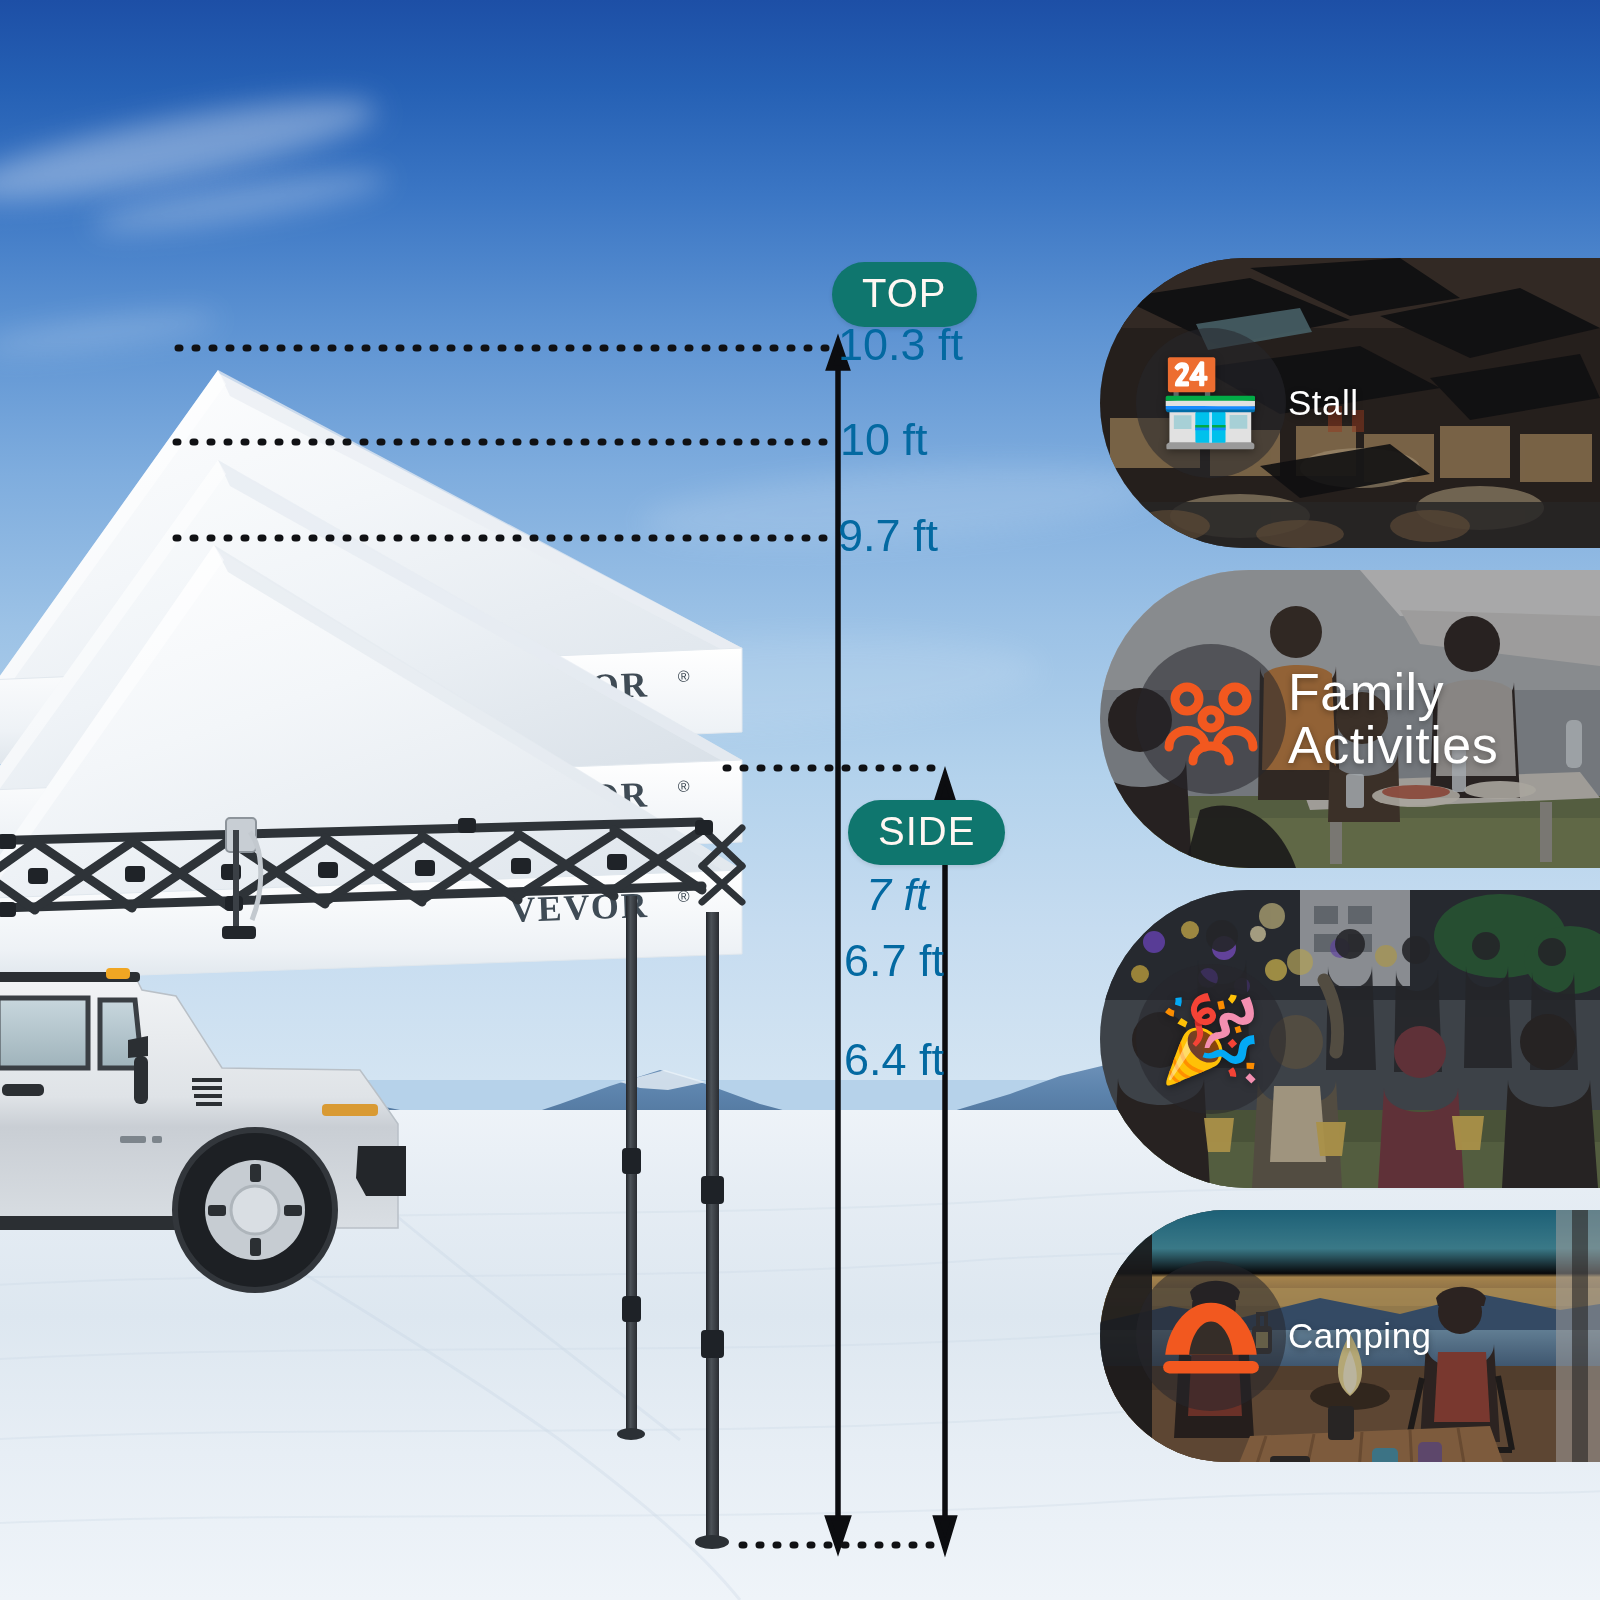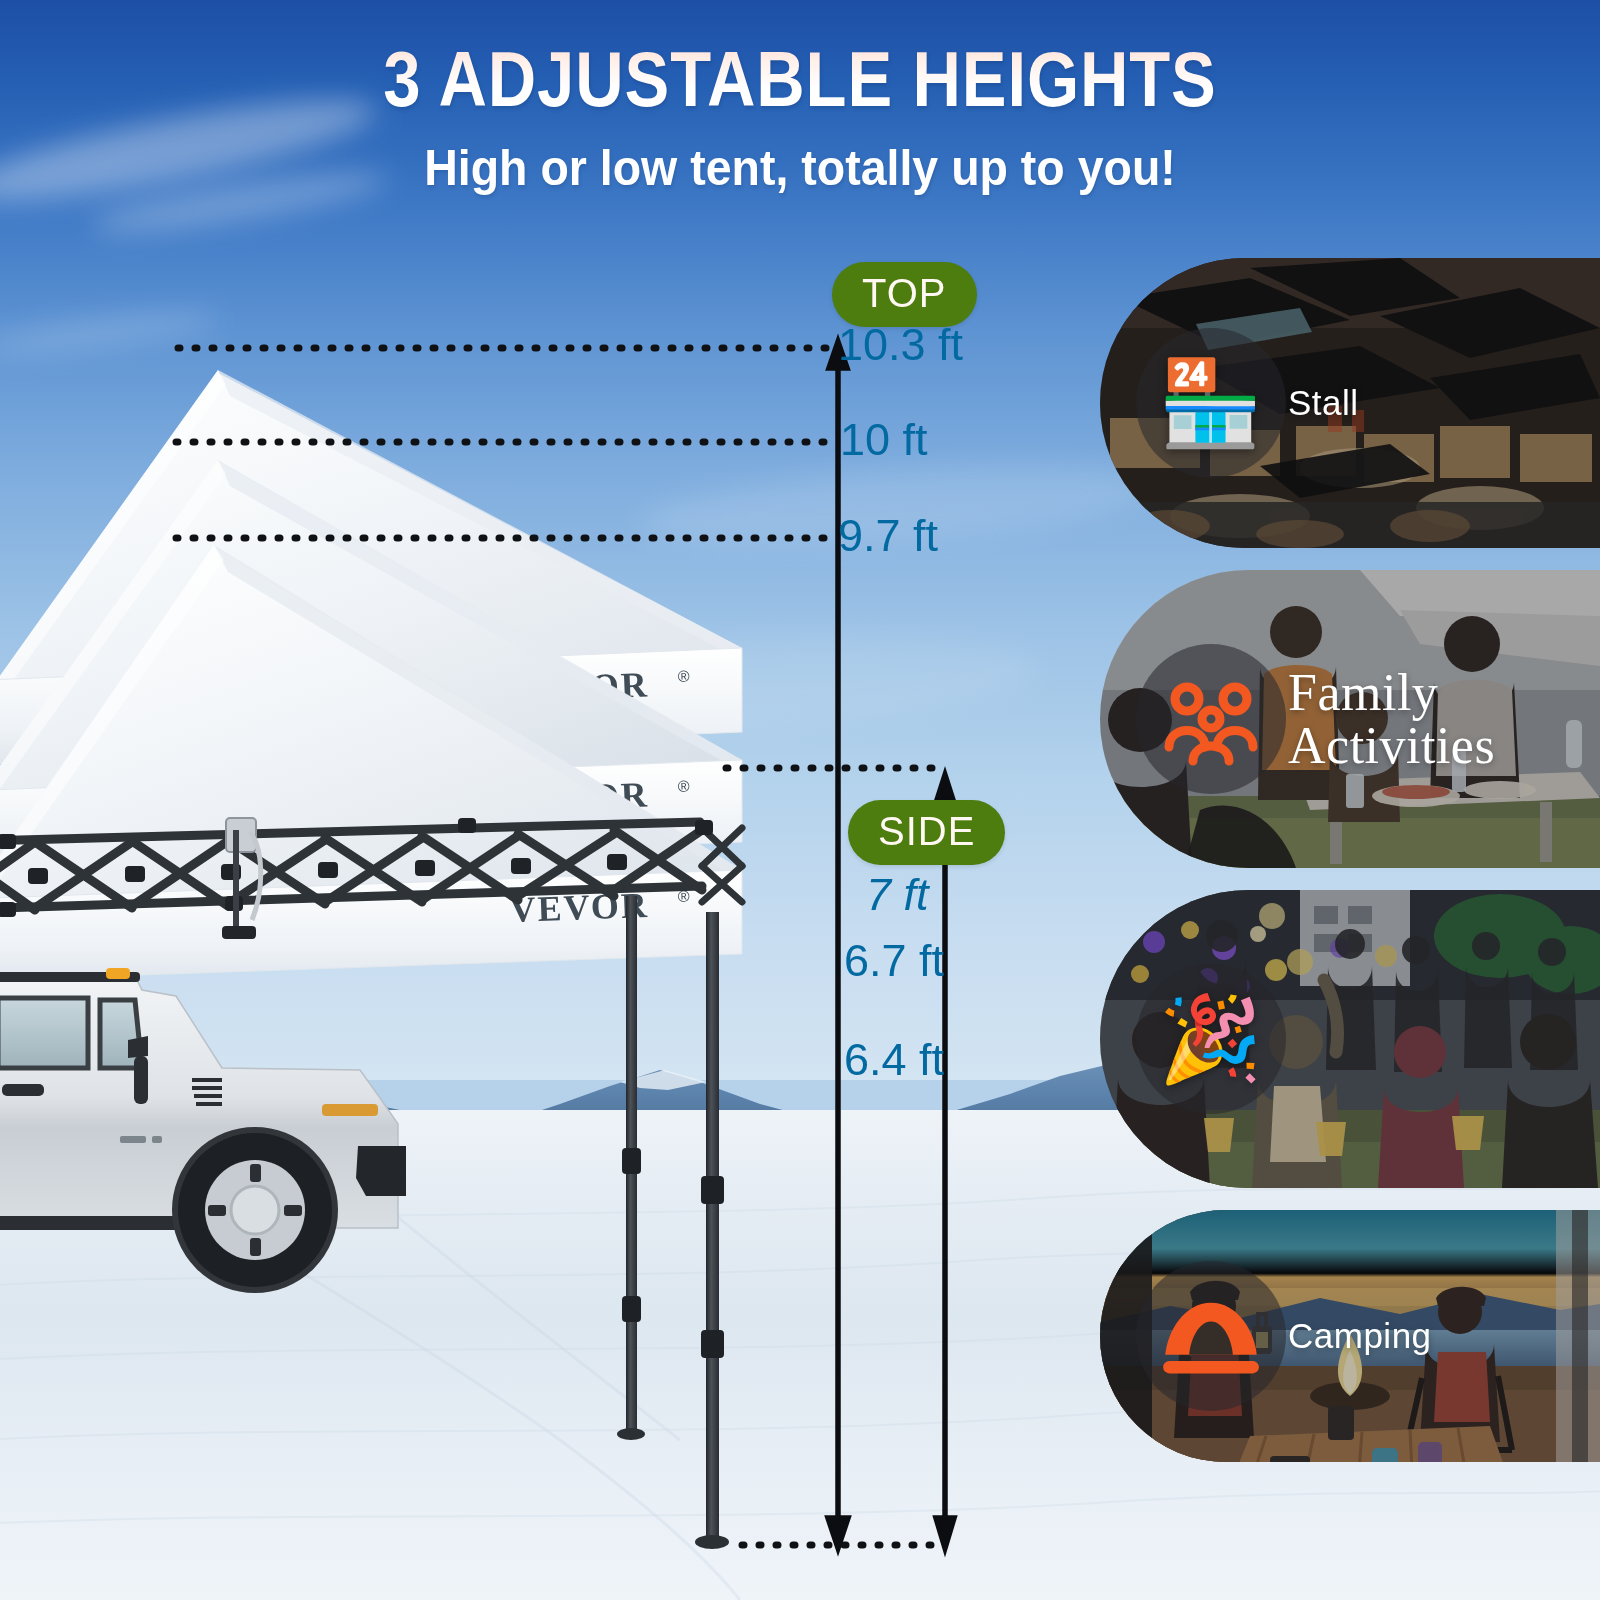--- a/index.html
+++ b/index.html
@@ -58,21 +58,21 @@
     white-space:nowrap;
   }
 
   
   .canopy-group { position:absolute; left:0; top:330px; width:980px; height:1230px; z-index:12; }
 
   
   .dims { position:absolute; inset:0; z-index:30; pointer-events:none; }
   .badge {
     position:absolute; z-index:32;
-    background:#4d7c0f; color:#fff7f2;
+    background:#0f766e; color:#fff7f2;
     border-radius:999px; font-size:40px; line-height:1;
     padding:11px 30px 14px; letter-spacing:1px;
     box-shadow:0 2px 4px rgba(0,0,0,.10);
   }
   .badge.top  { left:832px; top:262px; }
   .badge.side { left:848px; top:800px; }
 
   .dim-label {
     position:absolute; z-index:32; color:#0369a1;
     font-size:45px; line-height:1; white-space:nowrap;
@@ -95,21 +95,21 @@
     width:150px; height:150px; border-radius:50%;
     background:rgba(38,38,44,.55);
     display:flex; align-items:center; justify-content:center;
   }
   .card-label {
     position:absolute; left:188px; top:50%; transform:translateY(-50%);
     color:#fff; font-size:35px; line-height:1.02; letter-spacing:.5px;
     text-shadow:0 2px 6px rgba(0,0,0,.35);
     width:300px;
   }
-  .card-label.two { font-size:52px;font-family:Liberation Serif, serif; }
+  .card-label.two { font-size:52px; }
   .emoji-icon { font-size:84px; line-height:1; filter:drop-shadow(0 2px 4px rgba(0,0,0,.4)); }
 </style>
 </head>
 <body>
 
 <div id="stage">
 
   <div class="sky"></div>
   <div class="cloud c1"></div>
   <div class="cloud c2"></div>
@@ -312,24 +312,20 @@
       <rect x="622" y="966" width="19" height="26" rx="4" fill="#1e2227"></rect>
       <ellipse cx="631" cy="1104" rx="14" ry="6" fill="#2b3035"></ellipse>
 
       <rect x="706" y="582" width="13" height="632" fill="url(#pole)"></rect>
       <rect x="701" y="846" width="23" height="28" rx="4" fill="#1e2227"></rect>
       <rect x="701" y="1000" width="23" height="28" rx="4" fill="#1e2227"></rect>
       <ellipse cx="712" cy="1212" rx="17" ry="7" fill="#2b3035"></ellipse>
     </g>
   </svg>
 
-  <div class="headline">
-    <h1>3 ADJUSTABLE HEIGHTS</h1>
-    <h2>High or low tent, totally up to you!</h2>
-  </div>
 
   <svg class="dims" viewBox="0 0 1600 1600">
 
     <g stroke="#101114" stroke-width="7" stroke-linecap="round" stroke-dasharray="2 15" fill="none">
       <path d="M178,348 L836,348"></path>
       <path d="M176,442 L836,442"></path>
       <path d="M176,538 L836,538"></path>
     </g>
 
     <g stroke="#0c0d10" stroke-width="5.5" fill="#0c0d10">

